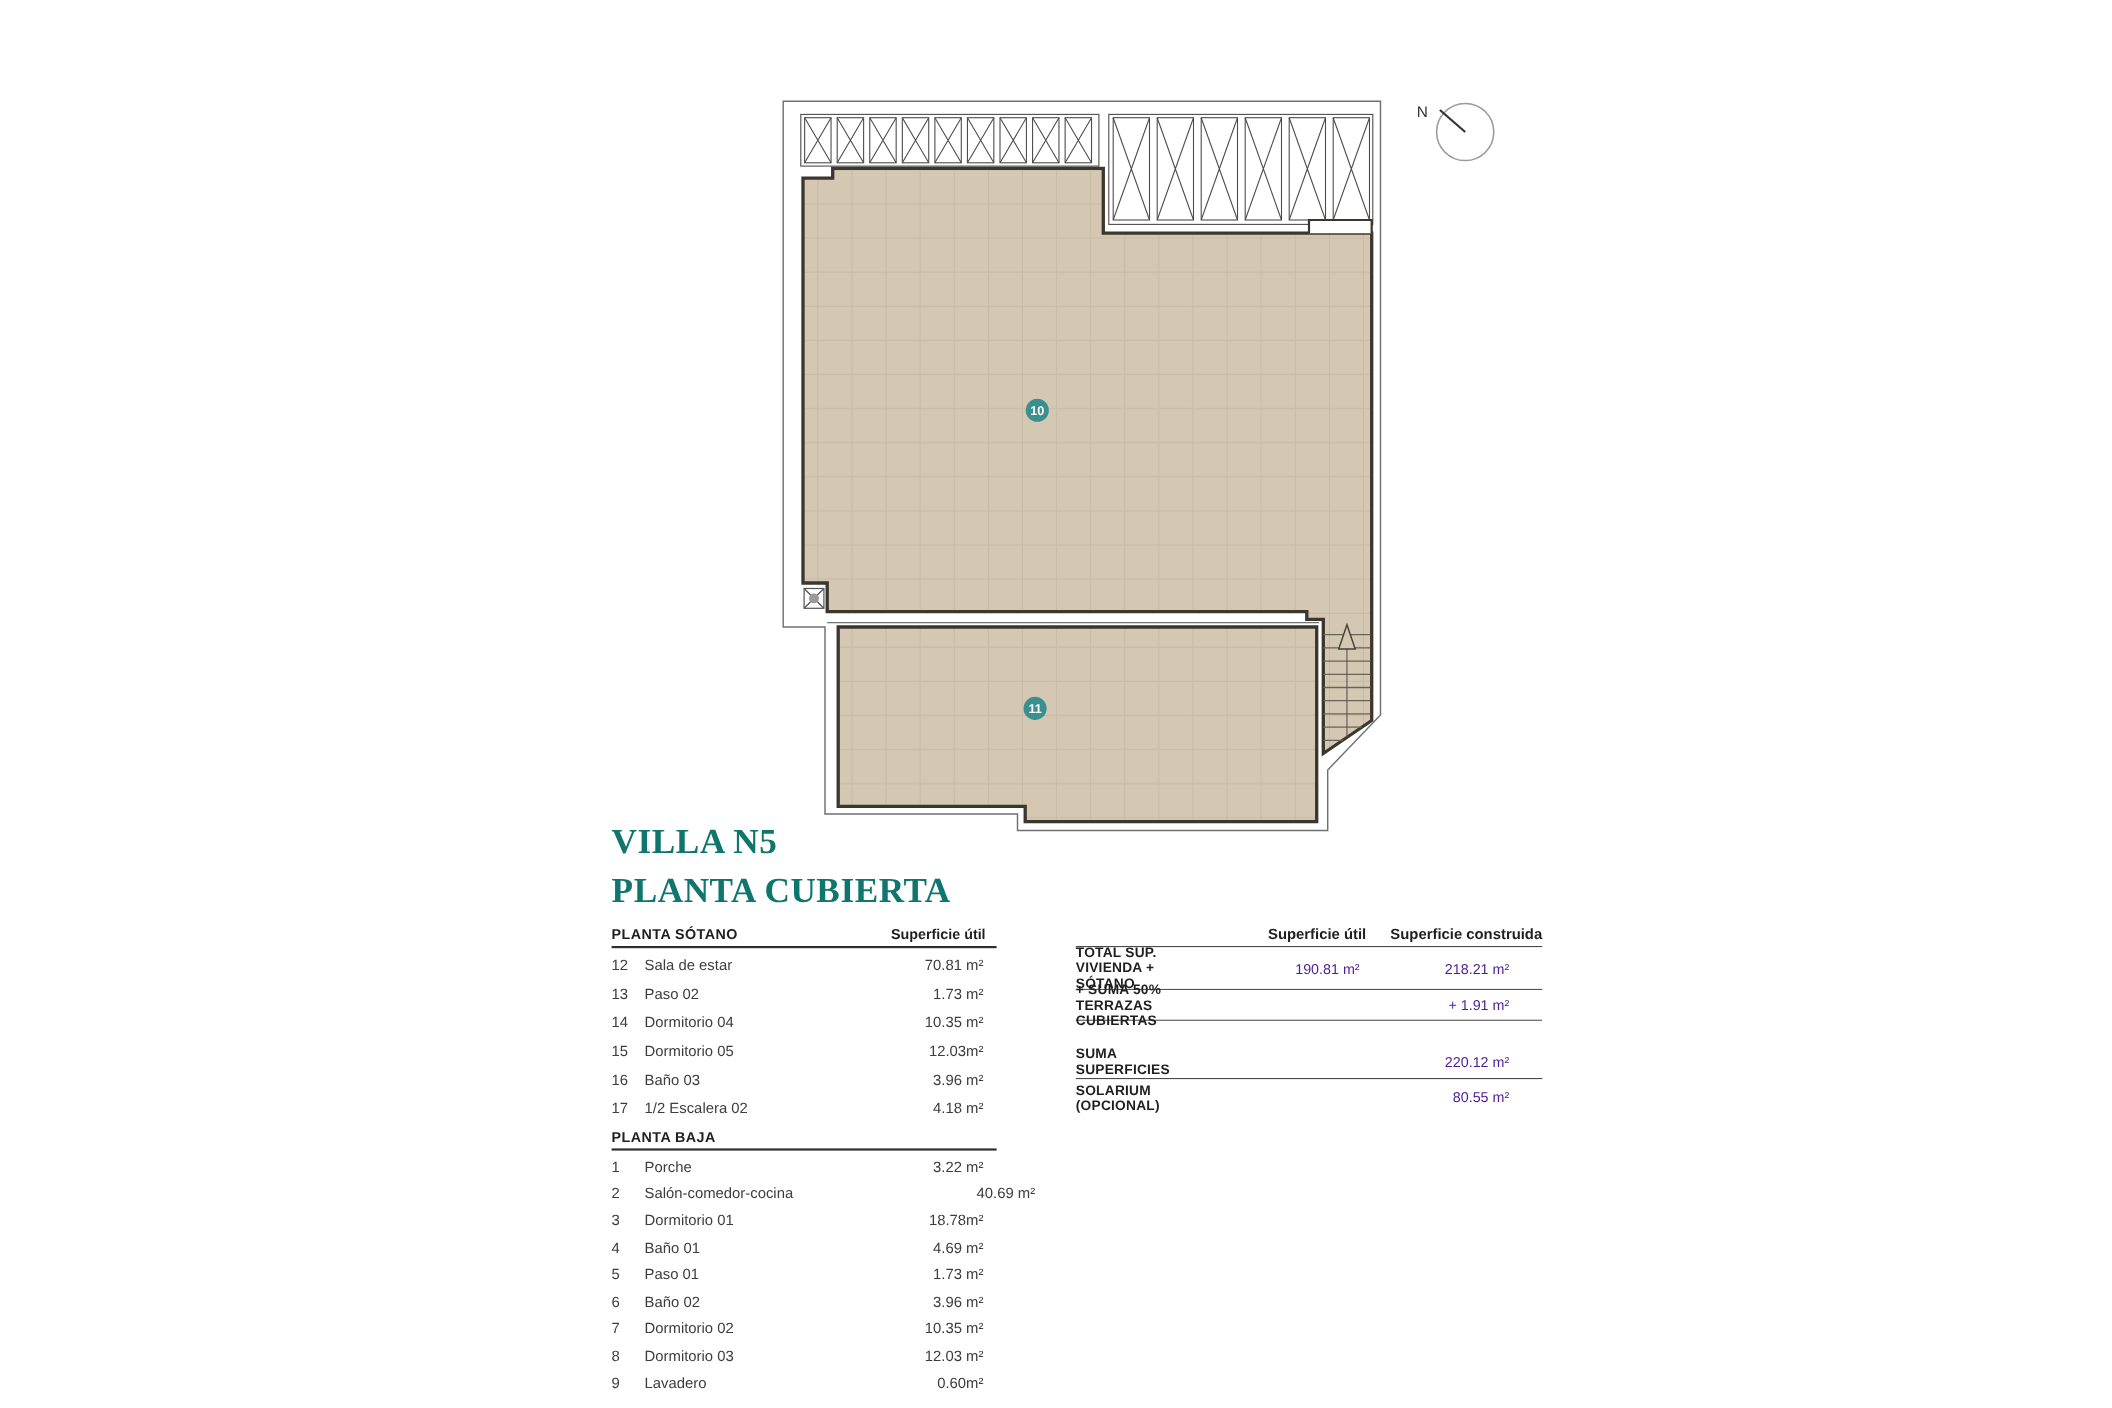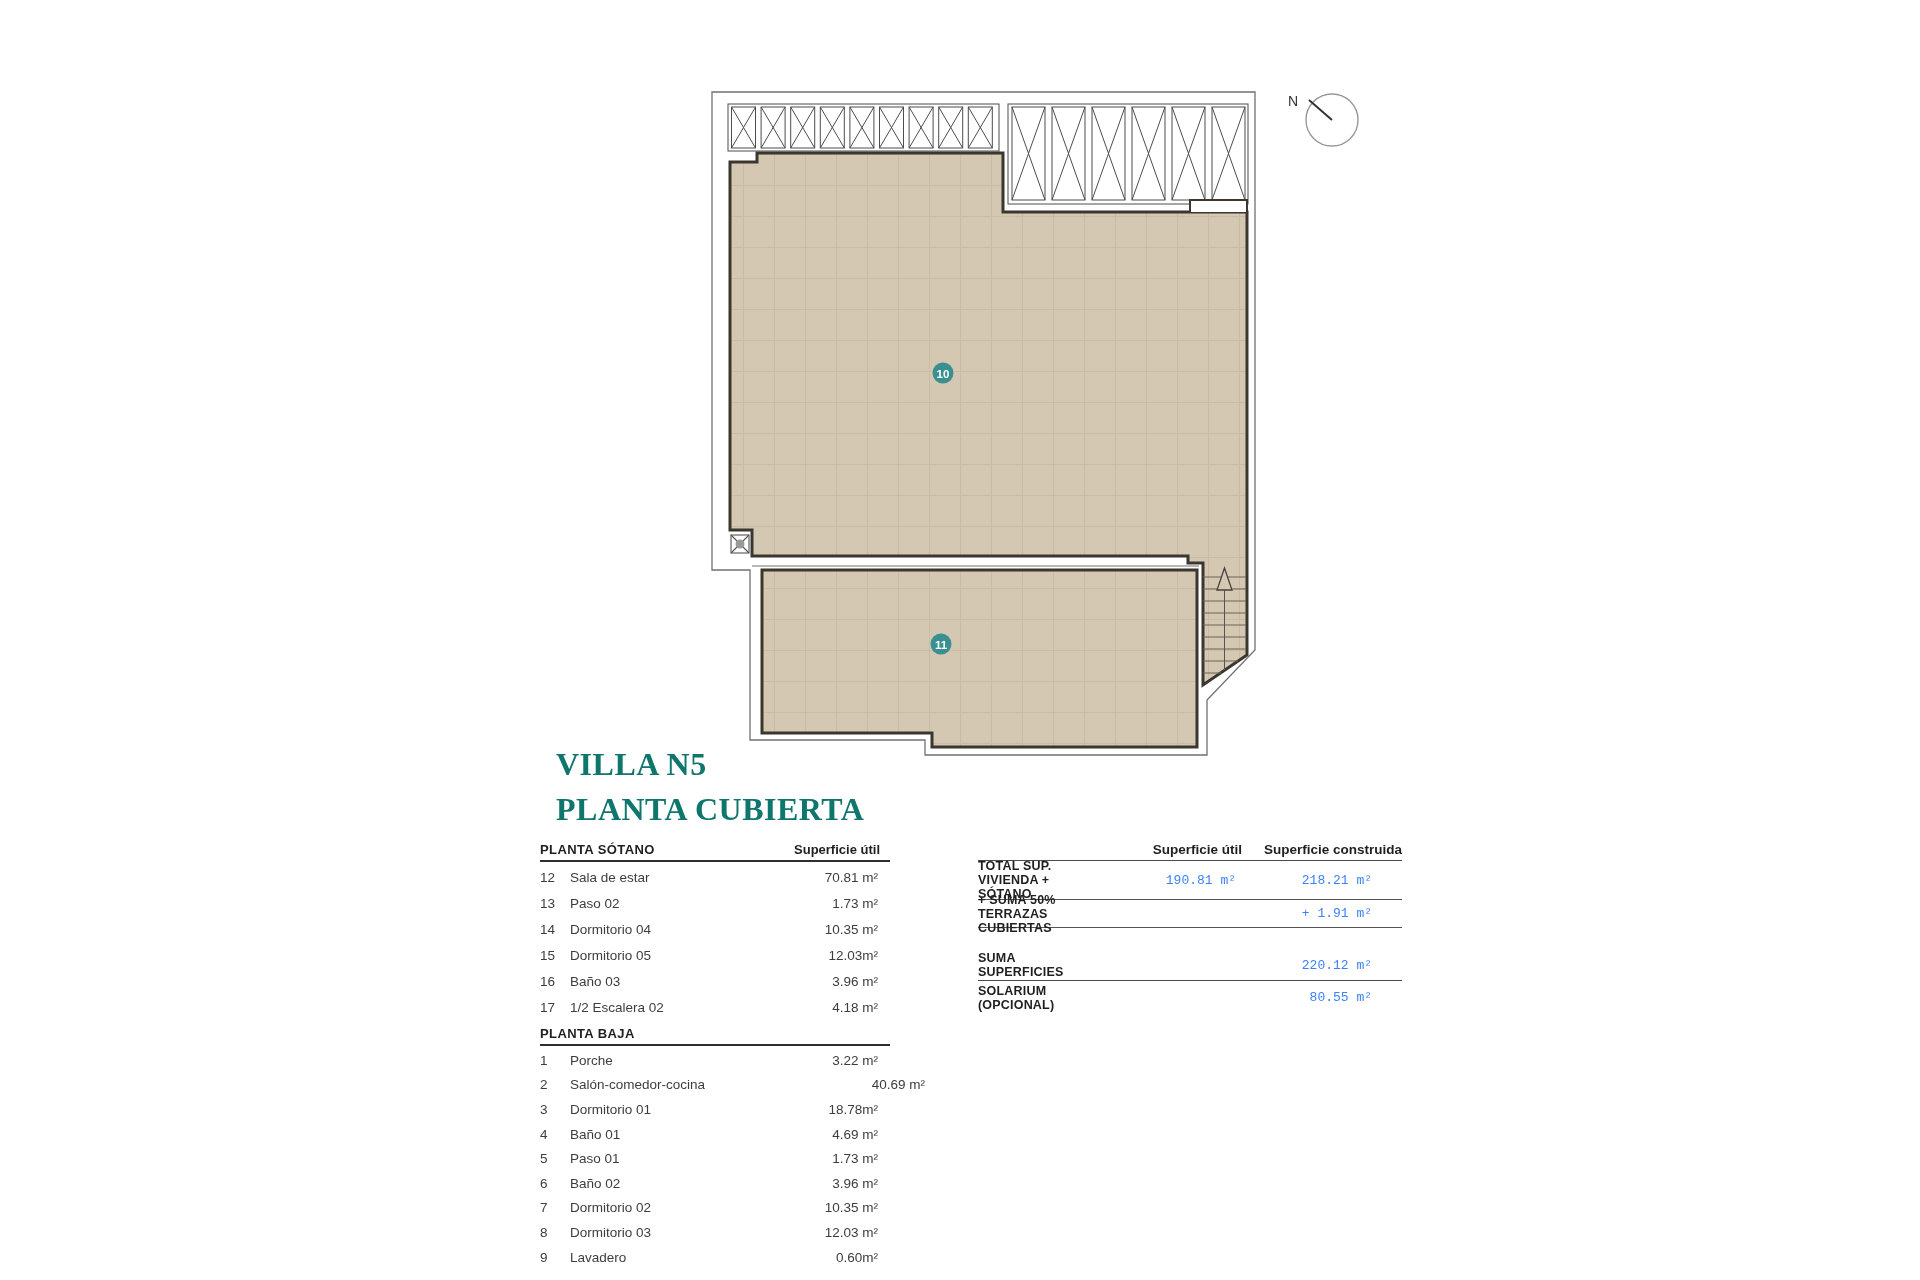--- a/index.html
+++ b/index.html
@@ -6,21 +6,21 @@
   .page{position:relative;width:1920px;height:1280px;background:#fff;overflow:hidden;
         font-family:"Liberation Sans", sans-serif;}
   svg{position:absolute;left:0;top:0;}
 
   
   .title{position:absolute;left:556px;top:742px;
          font-family:"Liberation Serif", serif;font-weight:700;
          font-size:32px;line-height:45px;color:#0f766e;letter-spacing:.5px;}
 
   
-  .rooms{position:absolute;left:540px;top:842px;width:350px;color:#3d3d3d;}
+  .rooms{position:absolute;left:556px;top:842px;width:350px;color:#3d3d3d;}
   .t-head{display:flex;justify-content:space-between;align-items:flex-end;
           border-bottom:2px solid #2f2f2f;padding-bottom:3px;}
   .t-head .hd{font-weight:700;font-size:13px;letter-spacing:.4px;color:#1f1f1f;}
   .t-head .ch{font-weight:700;font-size:13px;color:#1f1f1f;padding-right:10px;}
   .rows{margin-top:2px;}
   .row{display:flex;align-items:center;height:26px;font-size:13.5px;}
   .sec2 .row{height:24.6px;}
   .num{width:30px;}
   .name{flex:1;}
   .val{padding-right:12px;white-space:nowrap;}
@@ -28,21 +28,21 @@
   .sec2-head{margin-top:6px;}
 
   
   .summary{position:absolute;left:978px;top:838px;width:424px;color:#222;}
   .r-row{display:flex;align-items:center;}
   .r-label{flex:1;font-weight:700;font-size:12.5px;letter-spacing:.2px;color:#1f1f1f;}
   .r-util{width:145px;text-align:right;}
   .r-con{width:160px;text-align:right;}
   .r-head{height:22px;border-bottom:1.5px solid #4a4a4a;}
   .r-head .r-util,.r-head .r-con{font-weight:700;font-size:13.5px;color:#1f1f1f;}
-  .rv{font-size:13px;color:#3b82f6;font-family:Liberation Mono, monospace;}
+  .rv{font-size:13px;color:#4c1d95;}
   .r-row .rv.r-util{padding-right:6px;box-sizing:border-box;}
   .r-row .rv.r-con{padding-right:30px;box-sizing:border-box;}
   .r1{height:38px;border-bottom:1px solid #555;}
   .r2{height:27px;border-bottom:1px solid #555;}
   .r3{height:30px;border-bottom:1.5px solid #4a4a4a;margin-top:22px;}
   .r4{height:33px;justify-content:center;}
 </style>
 </head>
 <body>
 

